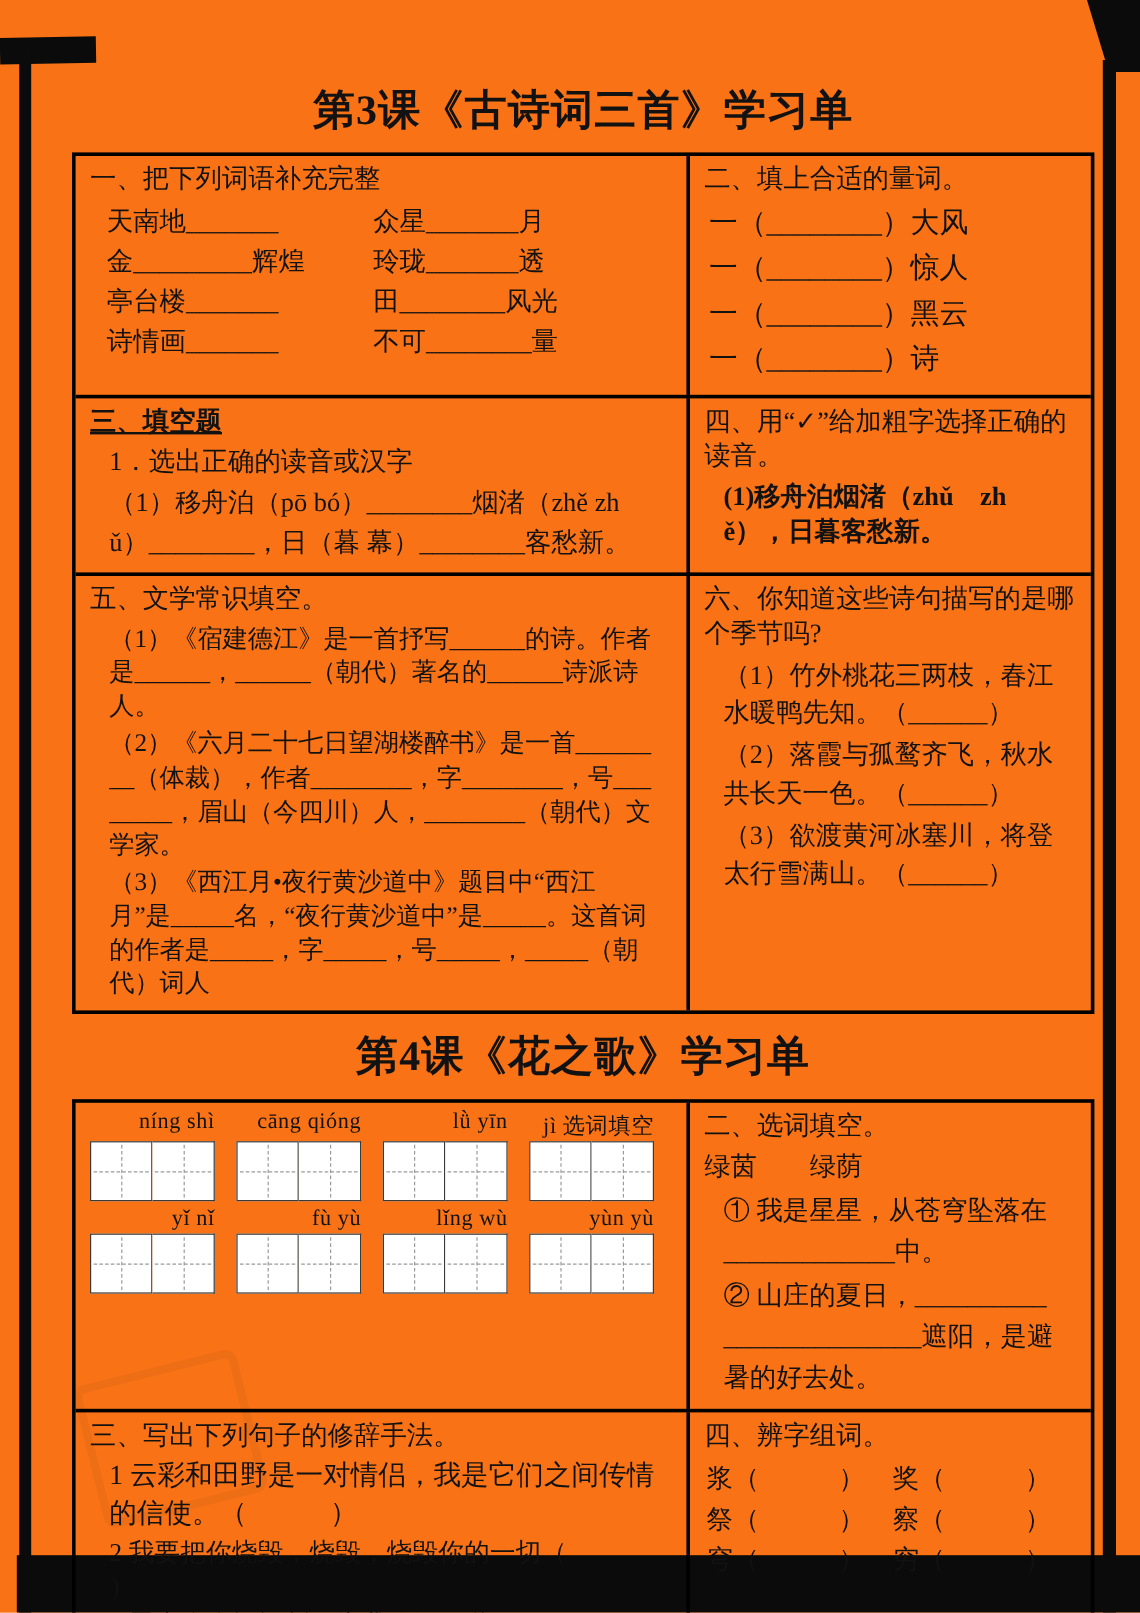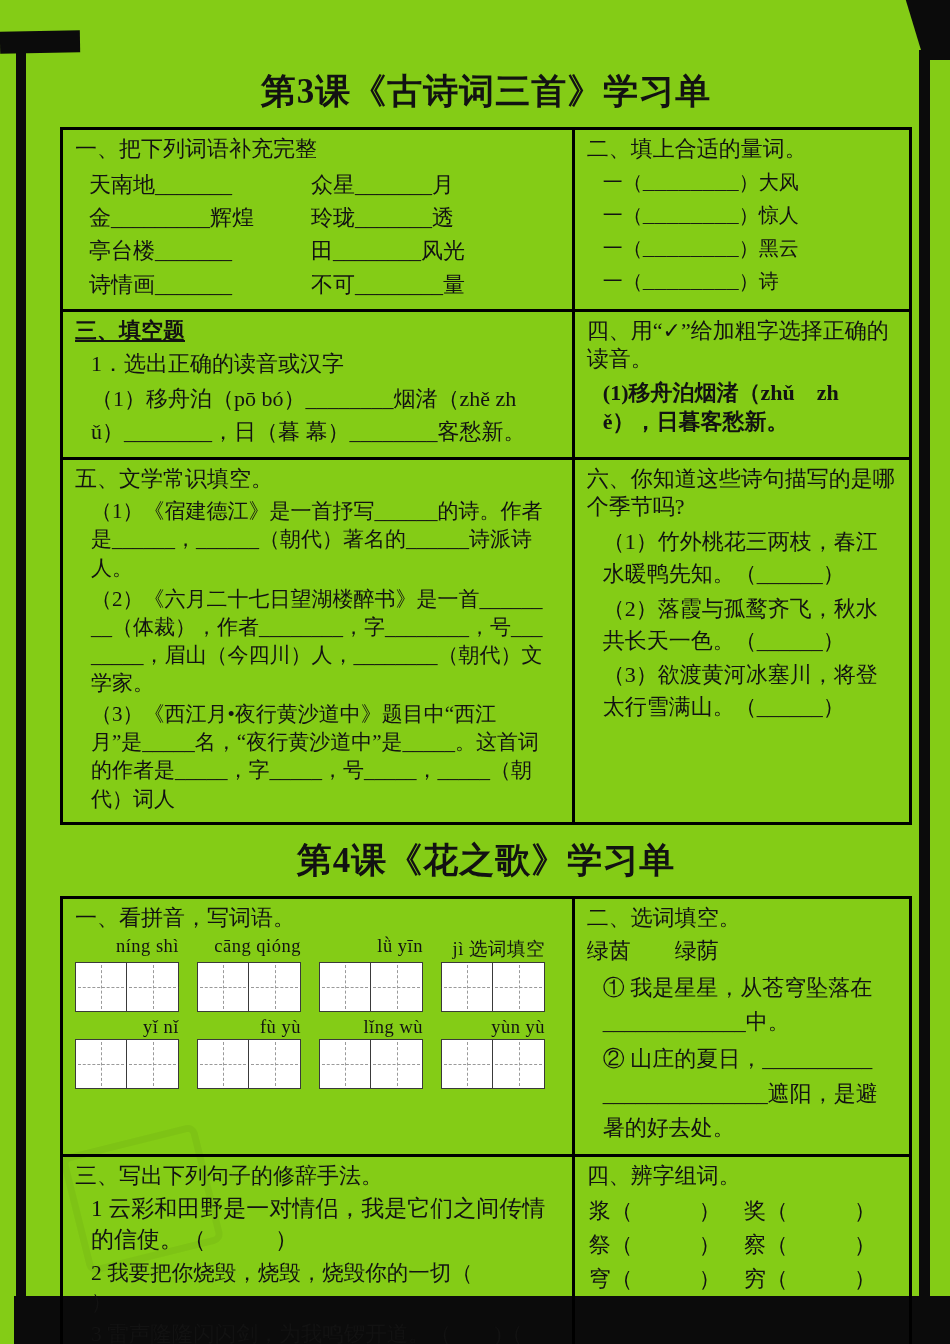--- a/index.html
+++ b/index.html
@@ -1,19 +1,19 @@
 <!DOCTYPE html>
 <html><head>
 <meta charset="utf-8">
 <style>
   * { box-sizing: border-box; }
   body { margin: 0; background: #ffffff; }
   .page {
     position: relative; width: 950px; height: 1344px;
-    background: #84cc16; overflow: hidden;
+    background: #f97316; overflow: hidden;
     font-family: "Liberation Serif", "DejaVu Serif", serif;
     color: #121212;
   }
 
   
   .fr { position: absolute; background: #0b0b0b; }
   .fr-tl { left: 0; top: 31px; width: 80px; height: 22px; transform: rotate(-1deg); }
   .fr-left { left: 16px; top: 44px; width: 10px; height: 1300px; }
   .fr-tr { right: 0; top: 0; width: 52px; height: 60px; clip-path: polygon(15% 0, 100% 0, 100% 100%, 50% 100%); }
   .fr-right { left: 919px; top: 50px; width: 11px; height: 1294px; }
@@ -38,21 +38,21 @@
   .t2r1 { min-height: 210px; } .t2r2 { min-height: 142px; } .t2r3 { min-height: 164px; }
 
   .sec-h { font-size: 22px; line-height: 1.3; margin: 2px 0 4px; }
   .bold { font-weight: 700; text-decoration: underline; }
   .semibold { font-weight: 600; }
   .para { font-size: 21px; line-height: 1.34; margin: 3px 16px; word-break: break-all; }
 
   .pair { display: flex; font-size: 22px; line-height: 1.52; padding-left: 14px; }
   .pair .a { width: 222px; flex: none; }
 
-  .mwords .para { font-size: 20px; line-height: 1.3; margin: 7px 12px; padding-left: 4px; word-break: keep-all; font-family: Liberation Mono, monospace; }
+  .mwords .para { font-size: 24px; line-height: 1.3; margin: 7px 0; padding-left: 4px; word-break: keep-all; }
 
   .pinyin-row { display: flex; gap: 18px; margin: 3px 0 1px; }
   .py { width: 104px; flex: none; text-align: right; font-size: 18.5px; letter-spacing: 0.5px; white-space: nowrap; }
   .grid-row { display: flex; gap: 18px; margin: 0 0 5px; }
   .wgroup { display: flex; }
   .wcell { width: 52px; height: 50px; border: 1.8px solid #3a3a3a; position: relative; background: #fff; }
   .wcell + .wcell { border-left-width: 0; }
   .wcell::before { content: ""; position: absolute; left: 2px; right: 2px; top: 50%; border-top: 1.4px dashed #9a9a9a; }
   .wcell::after  { content: ""; position: absolute; top: 2px; bottom: 2px; left: 50%; border-left: 1.4px dashed #9a9a9a; }
 
@@ -132,21 +132,20 @@
         <p class="para" style="font-size:22px; line-height:1.45">（2）落霞与孤鹜齐飞，秋水共长天一色。（______）</p>
         <p class="para" style="font-size:22px; line-height:1.45">（3）欲渡黄河冰塞川，将登太行雪满山。（______）</p>
       </div>
     </div>
 
     <h1 class="title title2">第4课《花之歌》学习单</h1>
 
     <div class="wtable">
 
       <div class="cell left t2r1">
-        <div class="sec-h">一、看拼音，写词语。</div>
 
         <div class="pinyin-row">
           <span class="py">níng shì</span>
           <span class="py">cāng qióng</span>
           <span class="py">lǜ yīn</span>
           <span class="py">jì 选词填空</span>
         </div>
         <div class="grid-row">
           <div class="wgroup">
               <div class="wcell"></div>

